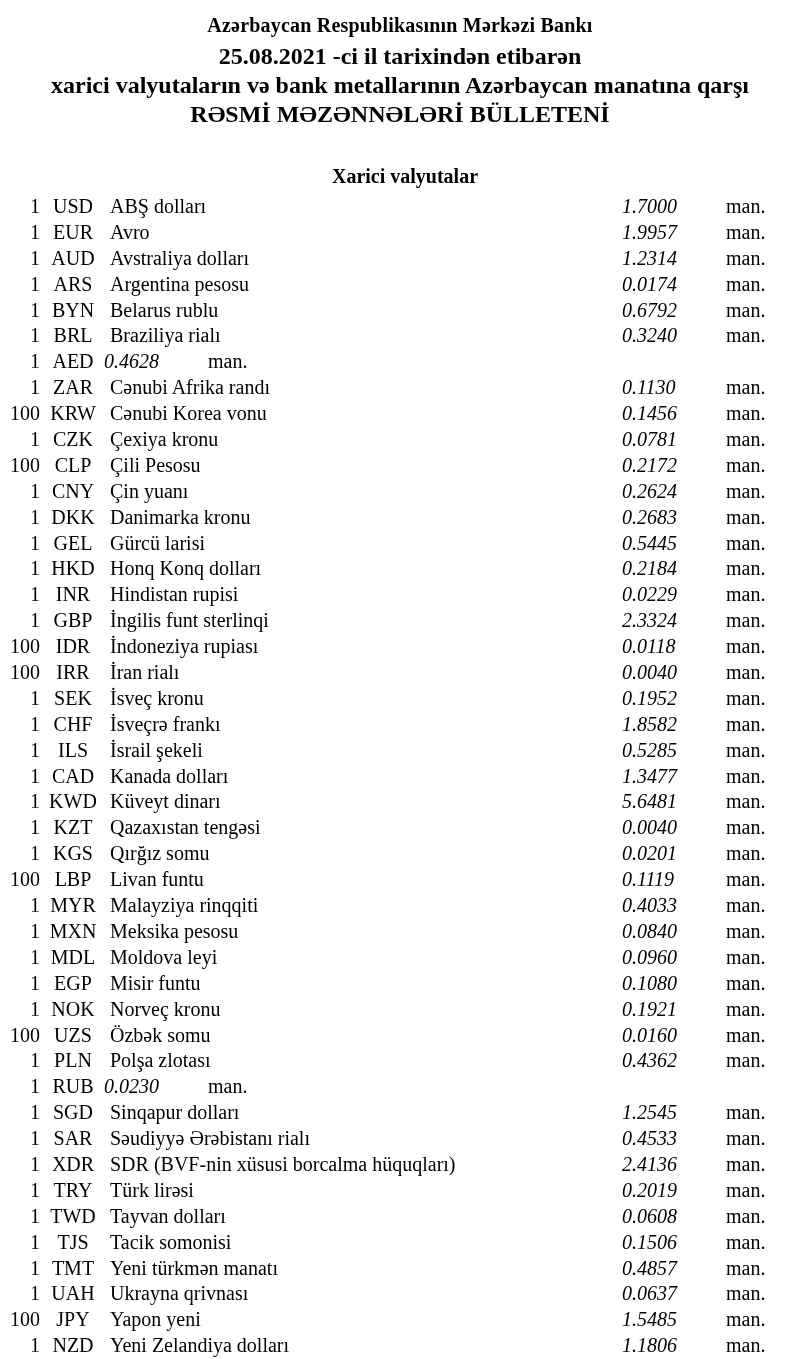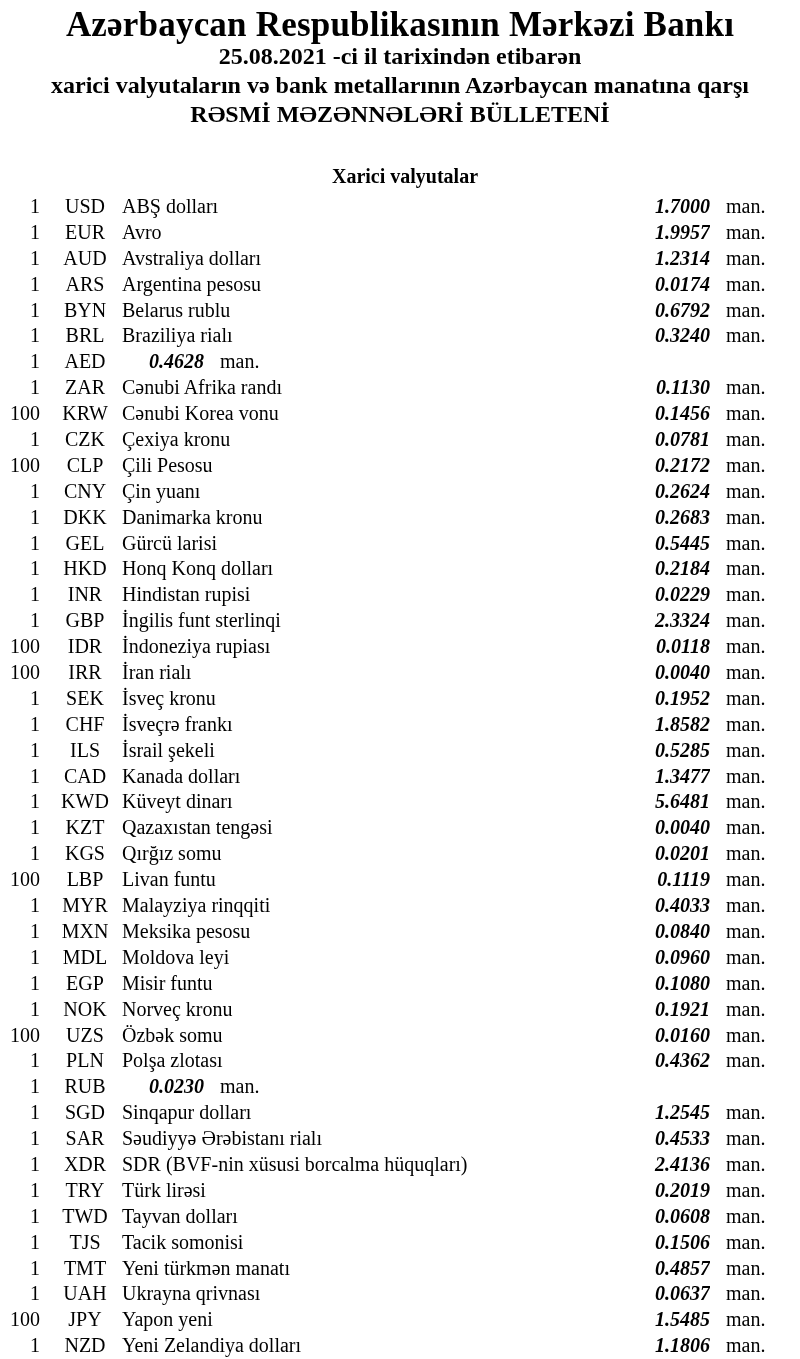--- a/index.html
+++ b/index.html
@@ -5,40 +5,40 @@
   html,body{margin:0;padding:0;}
   body{
     width:800px;height:1359px;
     background:#ffffff;color:#000000;
     font-family:"Liberation Serif","DejaVu Serif",serif;
     overflow:hidden;
   }
   .page{width:800px;height:1359px;position:relative;}
   header{text-align:center;padding-top:8px;}
   .bank-title{
-    font-size:35px;font-weight:bold;line-height:34px;margin:0;
+    font-size:20px;font-weight:bold;line-height:34px;margin:0;
     letter-spacing:0.2px;
   }
   .hdr-line{font-size:24px;font-weight:bold;line-height:29px;}
   .section-title{
     text-align:center;font-size:20px;font-weight:bold;
     margin-top:35px;line-height:24px;margin-left:10px;
   }
   .table{margin-top:6px;}
   .row{
     display:flex;align-items:baseline;
     height:25.9px;line-height:25.9px;
     font-size:20px;
     padding-right:27px;
   }
   .cell{white-space:nowrap;overflow:hidden;}
   .qty{width:40px;text-align:right;}
-  .code{width:62px;margin-left:14px;text-align:center;}
+  .code{width:62px;margin-left:2px;text-align:center;}
   .name{flex:1;padding-left:6px;text-align:left;}
-  .rate{width:88px;text-align:right;font-weight:bold;font-style:italic;}
+  .rate{width:88px;font-weight:normal;font-style:italic;}
   .unit{width:47px;margin-left:16px;text-align:left;}
 </style>
 </head>
 <body>
 
 <div class="page">
   <header>
     <h1 class="bank-title">Azərbaycan Respublikasının Mərkəzi Bankı</h1>
     <div class="hdr-line">25.08.2021 -ci il tarixindən etibarən</div>
     <div class="hdr-line">xarici valyutaların və bank metallarının Azərbaycan manatına qarşı</div>

